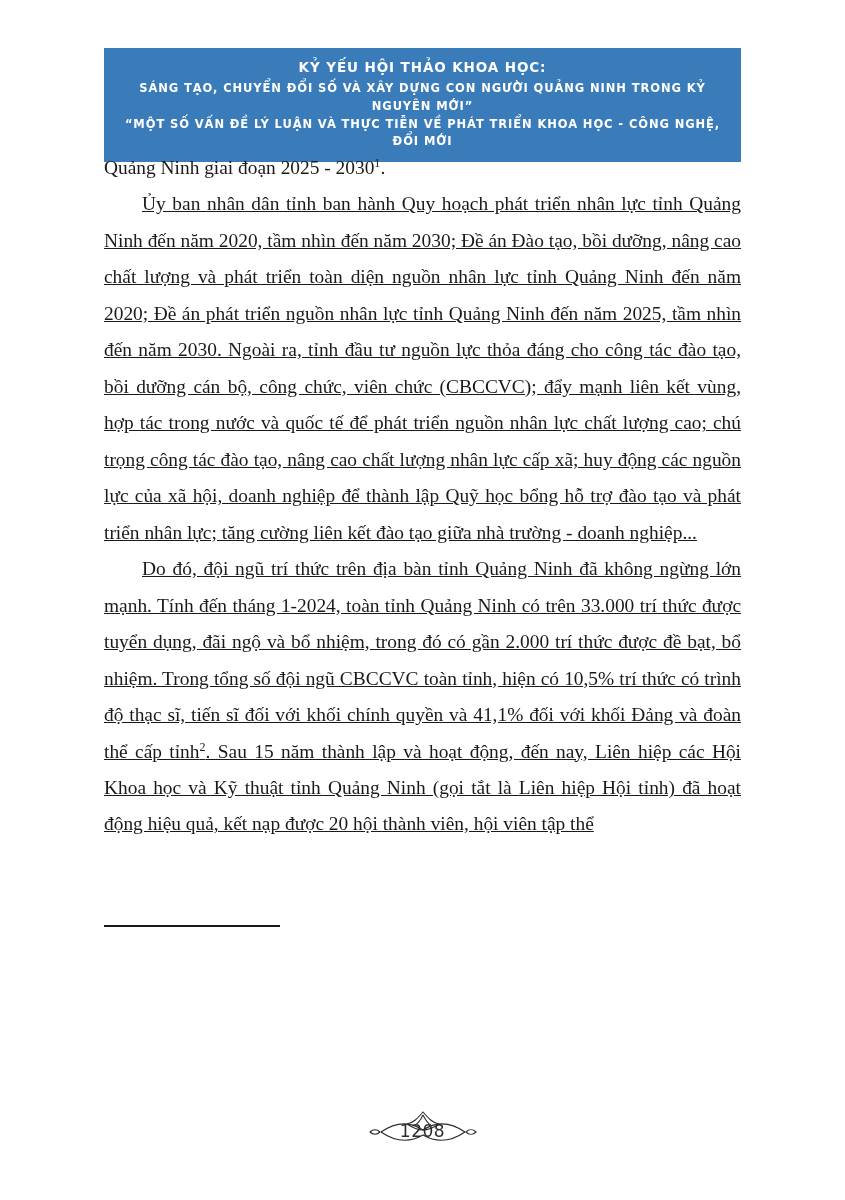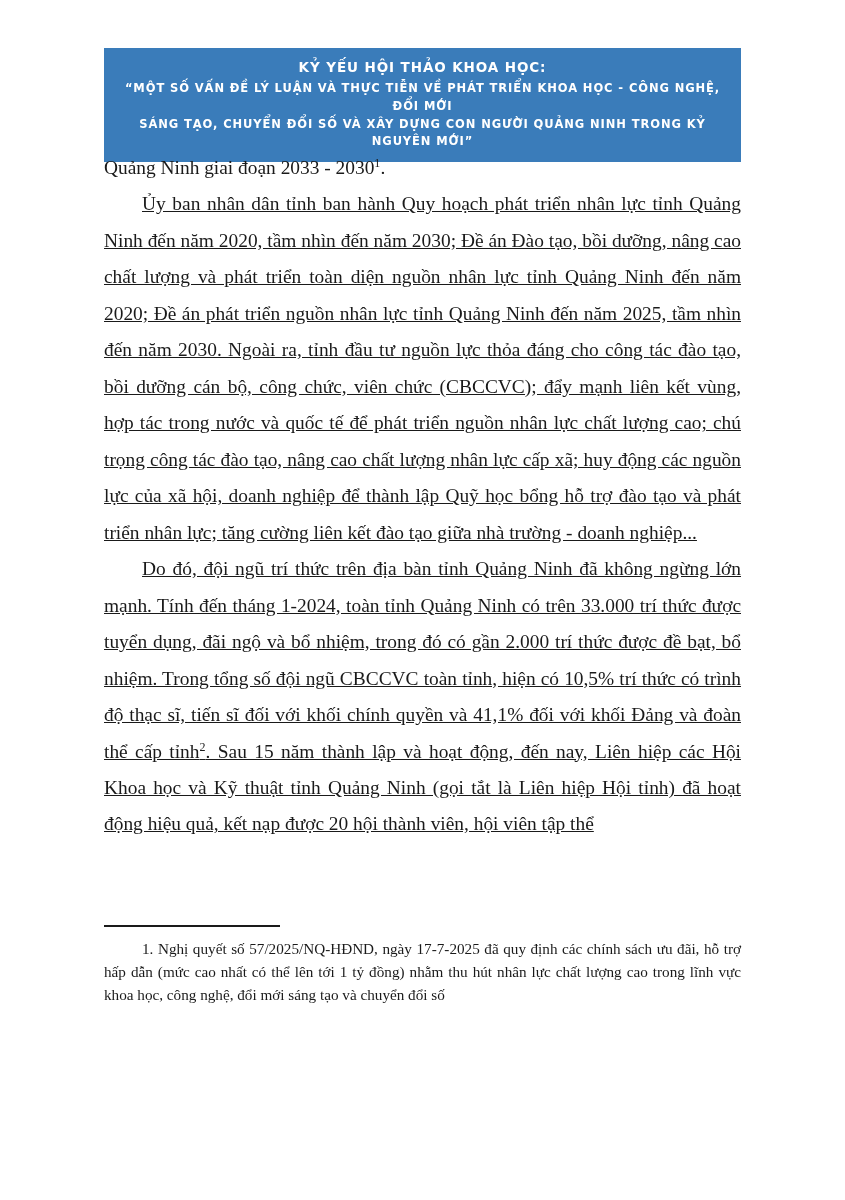--- a/index.html
+++ b/index.html
@@ -124,33 +124,48 @@
     font-variant: small-caps;
   }
 </style>
 </head>
 <body>
 
 <div class="page">
 
   <div class="header-banner">
     <div class="header-line l1">KỶ YẾU HỘI THẢO KHOA HỌC:</div>
+    <div class="header-line l3">SÁNG TẠO, CHUYỂN ĐỔI SỐ VÀ XÂY DỰNG CON NGƯỜI QUẢNG NINH TRONG KỶ NGUYÊN MỚI”</div>
     <div class="header-line l2">“MỘT SỐ VẤN ĐỀ LÝ LUẬN VÀ THỰC TIỄN VỀ PHÁT TRIỂN KHOA HỌC - CÔNG NGHỆ, ĐỔI MỚI</div>
-    <div class="header-line l3">SÁNG TẠO, CHUYỂN ĐỔI SỐ VÀ XÂY DỰNG CON NGƯỜI QUẢNG NINH TRONG KỶ NGUYÊN MỚI”</div>
   </div>
 
   <div class="content">
 
-    <p class="para"><span>Quảng Ninh giai đoạn 2033 - 2030</span><sup>1</sup><span>.</span></p>
+    <p class="para"><span>Quảng Ninh giai đoạn 2025 - 2030</span><sup>1</sup><span>.</span></p>
 
     <p class="para indent">Ủy ban nhân dân tỉnh ban hành Quy hoạch phát triển nhân lực tỉnh Quảng Ninh đến năm 2020, tầm nhìn đến năm 2030; Đề án Đào tạo, bồi dưỡng, nâng cao chất lượng và phát triển toàn diện nguồn nhân lực tỉnh Quảng Ninh đến năm 2020; Đề án phát triển nguồn nhân lực tỉnh Quảng Ninh đến năm 2025, tầm nhìn đến năm 2030. Ngoài ra, tỉnh đầu tư nguồn lực thỏa đáng cho công tác đào tạo, bồi dưỡng cán bộ, công chức, viên chức (CBCCVC); đẩy mạnh liên kết vùng, hợp tác trong nước và quốc tế để phát triển nguồn nhân lực chất lượng cao; chú trọng công tác đào tạo, nâng cao chất lượng nhân lực cấp xã; huy động các nguồn lực của xã hội, doanh nghiệp để thành lập Quỹ học bổng hỗ trợ đào tạo và phát triển nhân lực; tăng cường liên kết đào tạo giữa nhà trường - doanh nghiệp...</p>
 
     <p class="para indent"><span>Do đó, đội ngũ trí thức trên địa bàn tỉnh Quảng Ninh đã không ngừng lớn mạnh. Tính đến tháng 1-2024, toàn tỉnh Quảng Ninh có trên 33.000 trí thức được tuyển dụng, đãi ngộ và bổ nhiệm, trong đó có gần 2.000 trí thức được đề bạt, bổ nhiệm. Trong tổng số đội ngũ CBCCVC toàn tỉnh, hiện có 10,5% trí thức có trình độ thạc sĩ, tiến sĩ đối với khối chính quyền và 41,1% đối với khối Đảng và đoàn thể cấp tỉnh</span><sup>2</sup><span>. Sau 15 năm thành lập và hoạt động, đến nay, Liên hiệp các Hội Khoa học và Kỹ thuật tỉnh Quảng Ninh (gọi tắt là Liên hiệp Hội tỉnh) đã hoạt động hiệu quả, kết nạp được 20 hội thành viên, hội viên tập thể</span></p>
 
   </div>
 
   <div class="footnote-area">
     <div class="footnote-rule"></div>
-    <p class="footnote">1. Nghị quyết số 57/2025/NQ-HĐND, ngày 17-7-2025 đã quy định các chính sách ưu đãi, hỗ trợ hấp dẫn (mức cao nhất có thể lên tới 1 tỷ đồng) nhằm thu hút nhân lực chất lượng cao trong lĩnh vực khoa học, công nghệ, đổi mới sáng tạo và chuyển đổi số</p>
   </div>
 
+  <div class="page-number-wrap">
+    <div class="ornament">
+      <svg width="112" height="46" viewBox="0 0 112 46" aria-hidden="true">
+        <g fill="none" stroke="#2b2b2b" stroke-width="1.1">
+          <path d="M56 4 C50 11, 46 15, 40 16 C46 20, 50 22, 56 22 C62 22, 66 20, 72 16 C66 15, 62 11, 56 4 Z"></path>
+          <path d="M56 7 C53 13, 51 16, 48 17"></path>
+          <path d="M56 7 C59 13, 61 16, 64 17"></path>
+          <path d="M14 24 C30 13, 44 14, 56 22 C68 14, 82 13, 98 24"></path>
+          <path d="M14 24 C30 35, 44 34, 56 27 C68 34, 82 35, 98 24"></path>
+          <path d="M3 24 C6 21, 10 21, 13 24 C10 27, 6 27, 3 24 Z"></path>
+          <path d="M99 24 C102 21, 106 21, 109 24 C106 27, 102 27, 99 24 Z"></path>
+        </g>
+      </svg>
+      <span class="page-number">1208</span>
+    </div>
+  </div>
 
 </div>
 
 </body></html>

